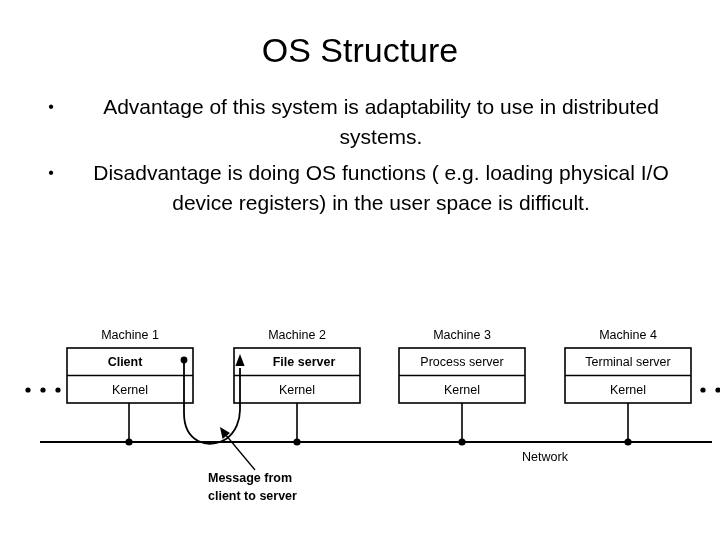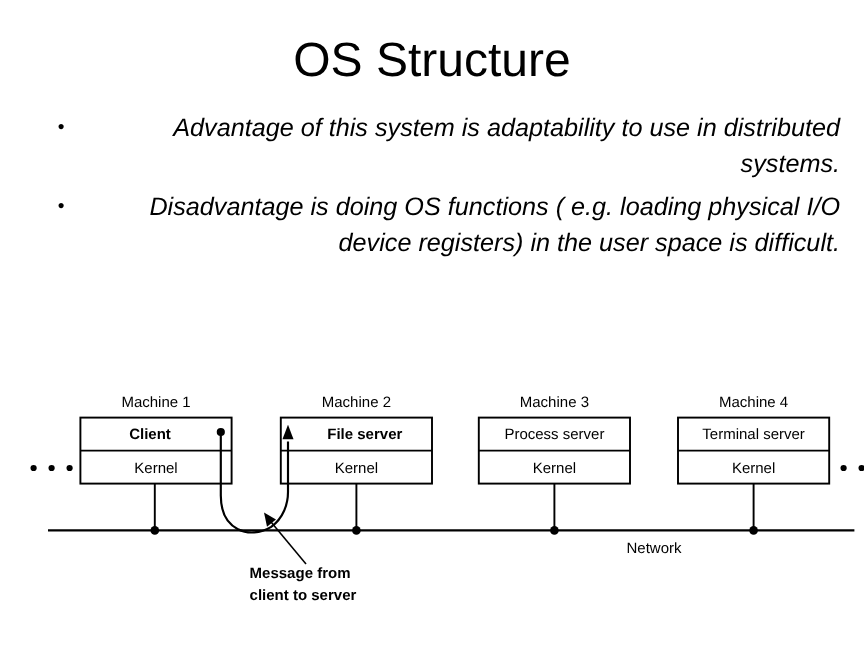--- a/index.html
+++ b/index.html
@@ -21,21 +21,21 @@
     width: 720px;
     height: 540px;
     background: #ffffff;
   }
   .slide-title {
     position: absolute;
     left: 0;
     top: 32px;
     width: 720px;
     text-align: center;
-    font-size: 40px;
+    font-size: 34px;
     font-weight: normal;
     letter-spacing: 0px;
     color: #000000;
     line-height: 36px;
   }
   .bullet-list {
     position: absolute;
     left: 40px;
     top: 92px;
     width: 660px;
@@ -51,22 +51,21 @@
   .bullet-mark {
     width: 22px;
     min-width: 22px;
     text-align: center;
     font-size: 16px;
     line-height: 30px;
     color: #000000;
   }
   .bullet-text {
     flex: 1;
-    text-align: right;
-    font-style: italic;
+    text-align: center;
   }
   .diagram {
     position: absolute;
     left: 12px;
     top: 310px;
     width: 720px;
     height: 230px;
   }
   .diagram svg {
     display: block;

